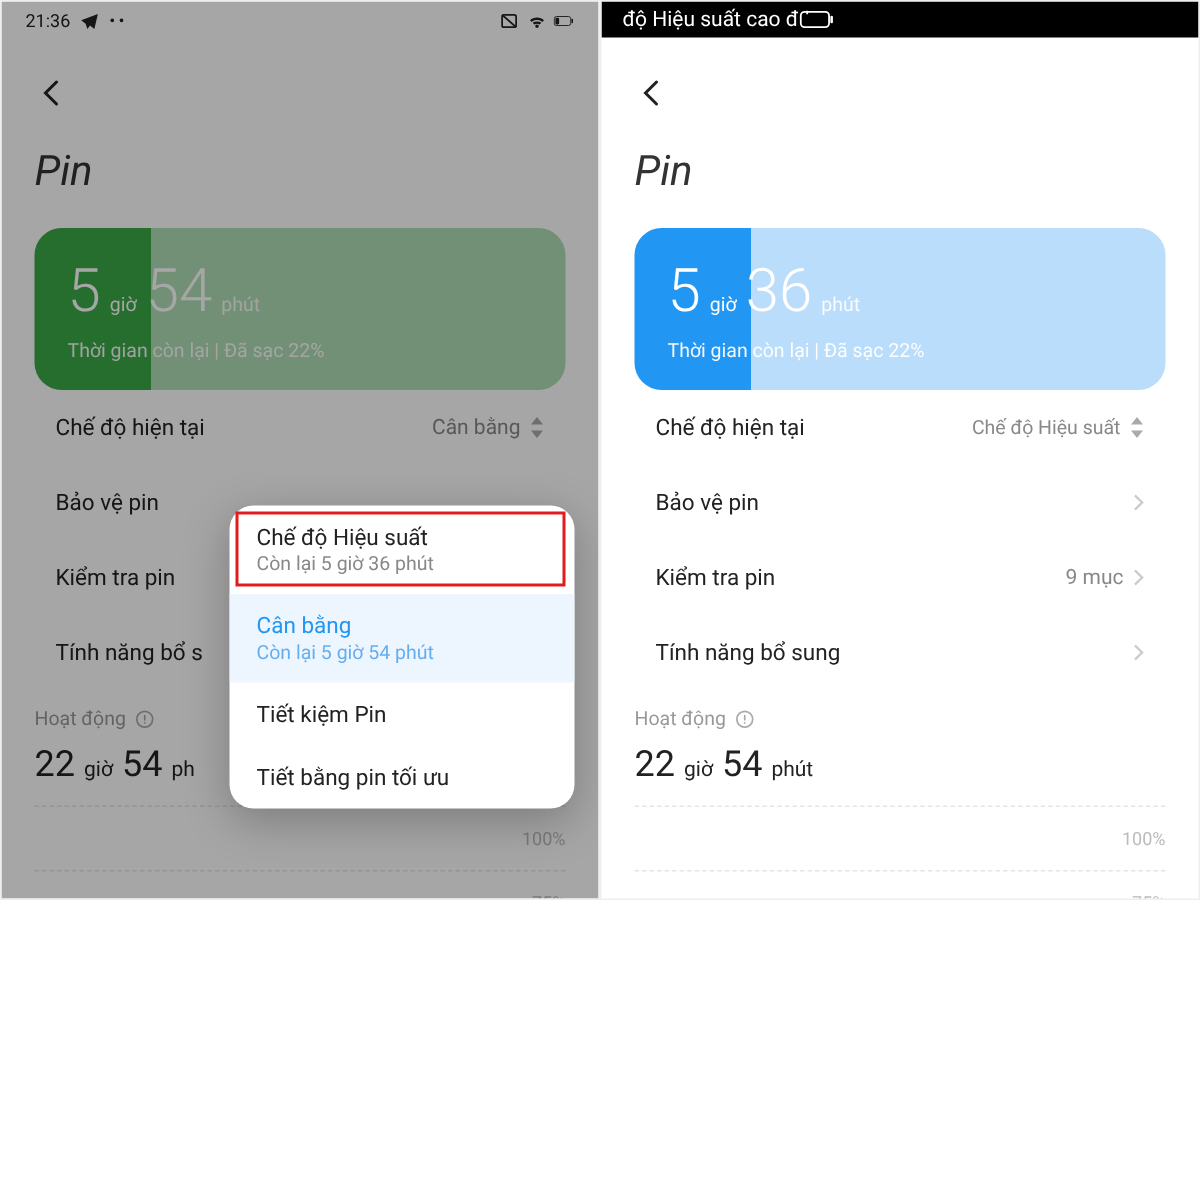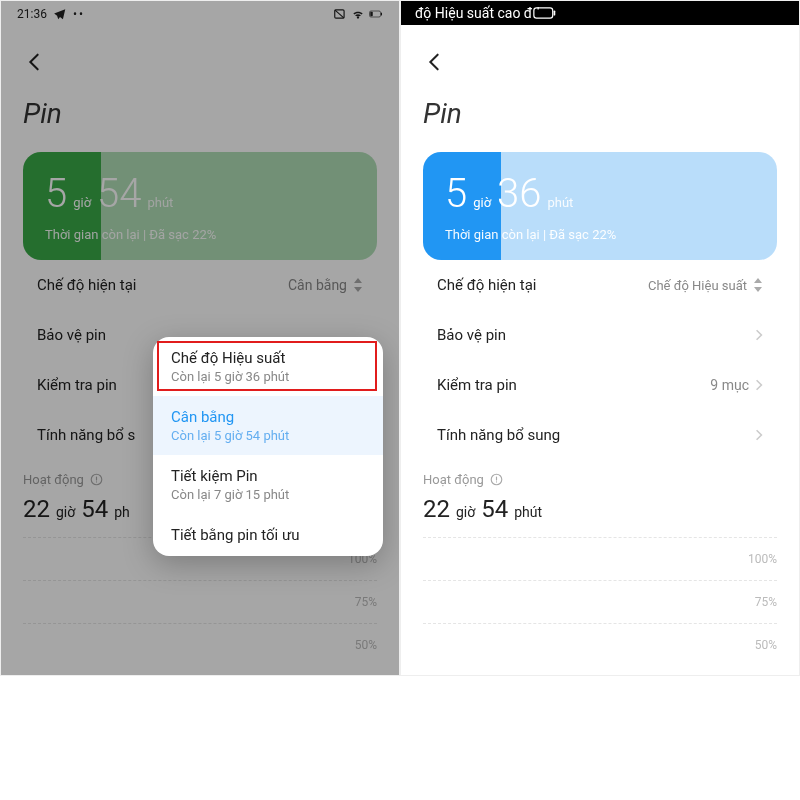--- a/index.html
+++ b/index.html
@@ -5,21 +5,21 @@
     * { margin: 0; padding: 0; box-sizing: border-box; }
     body {
       font-family: -apple-system, BlinkMacSystemFont, "Segoe UI", Roboto, Arial, sans-serif;
       display: flex;
       width: 800px;
       height: 800px;
       background: #fff;
     }
     .screen {
       width: 400px;
-      height: 676px;
+      height: 600px;
       position: relative;
       background: #fff;
       border: 1px solid #eee;
       overflow: hidden;
     }
     .screen.left {
       background: #fff;
     }
     .screen.left .dim-overlay {
       position: absolute;
@@ -280,21 +280,20 @@
     <div class="dd-item">
       <div class="dd-title">Chế độ Hiệu suất</div>
       <div class="dd-sub">Còn lại 5 giờ 36 phút</div>
     </div>
     <div class="dd-item selected">
       <div class="dd-title">Cân bằng</div>
       <div class="dd-sub">Còn lại 5 giờ 54 phút</div>
     </div>
     <div class="dd-item">
       <div class="dd-title">Tiết kiệm Pin</div>
-      <div class="dd-sub">Còn lại 7 giờ 15 phút</div>
     </div>
     <div class="dd-item">
       <div class="dd-title">Tiết bằng pin tối ưu</div>
     </div>
   </div>
   <div class="highlight-box"></div>
 </div>
 
 <div class="screen right">
   <div class="top-black">

